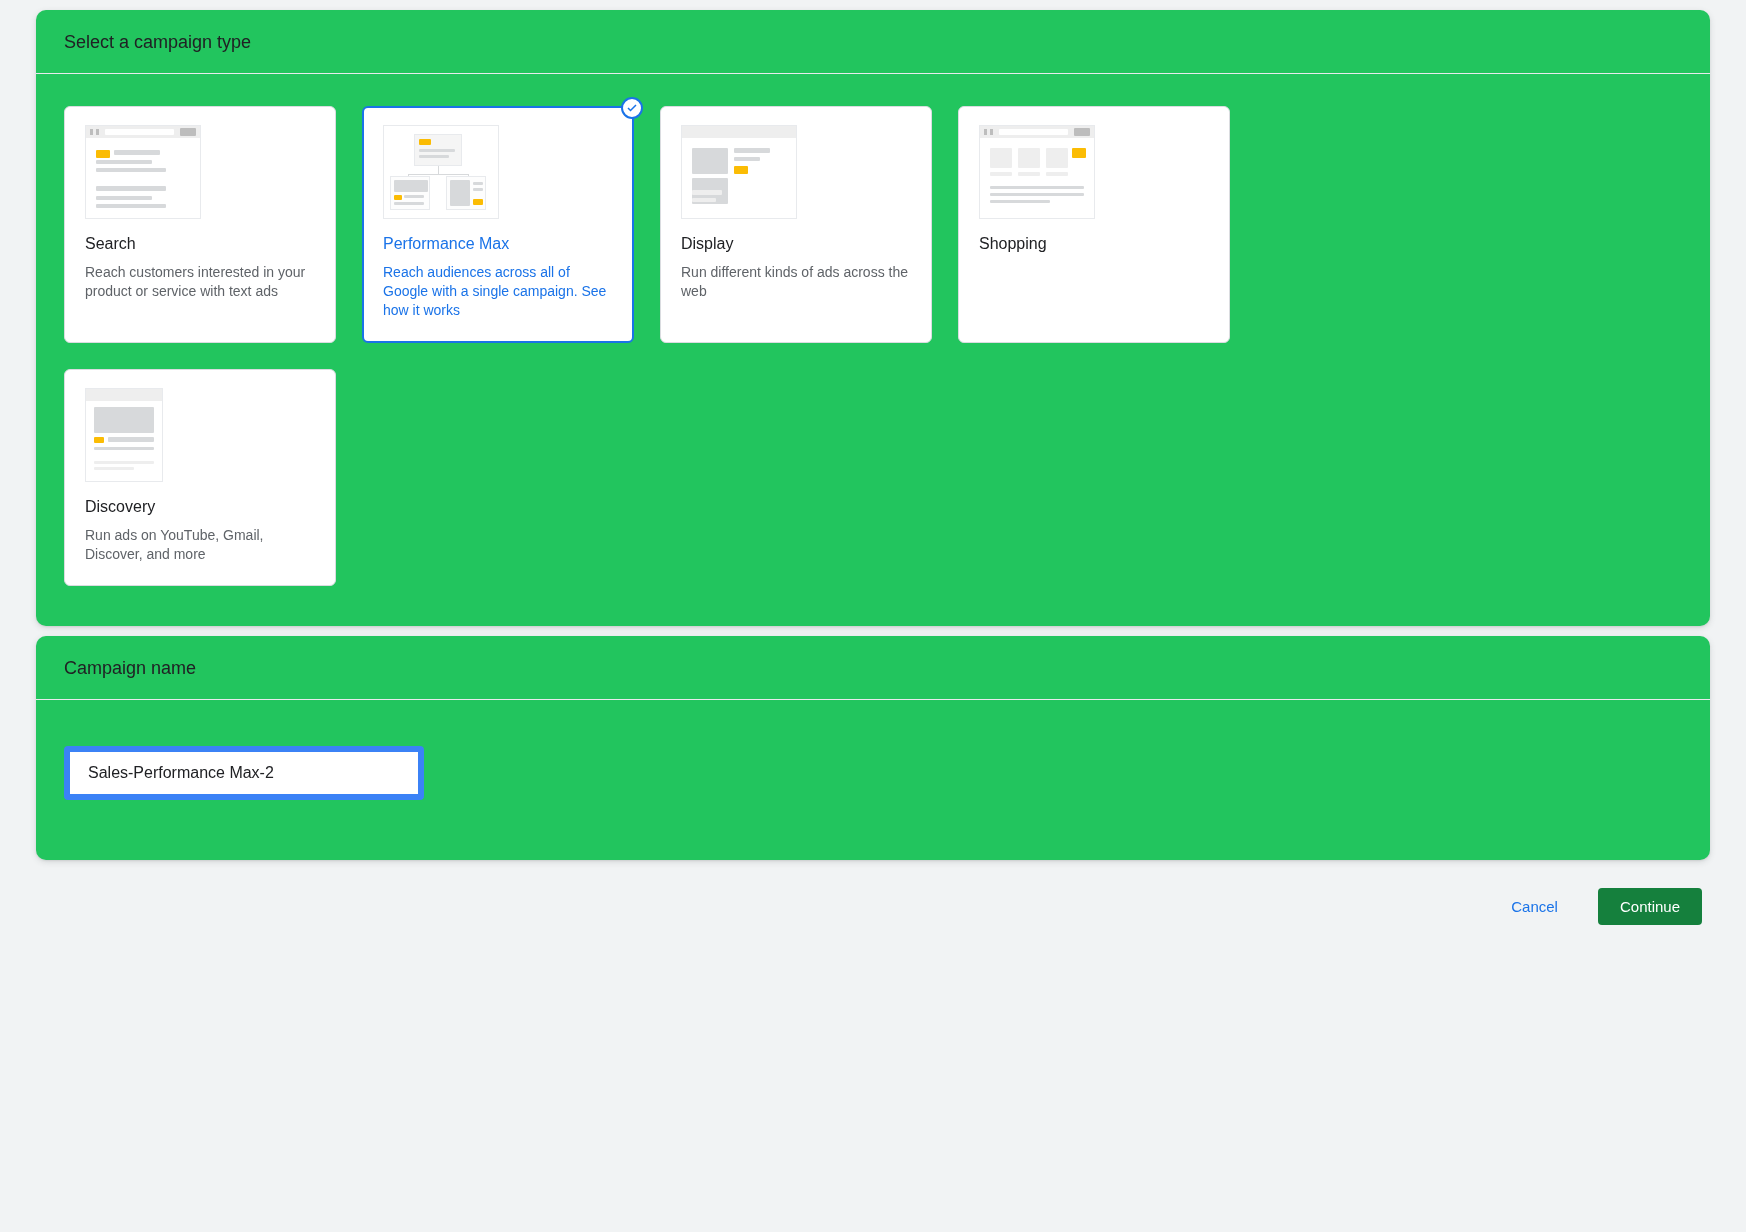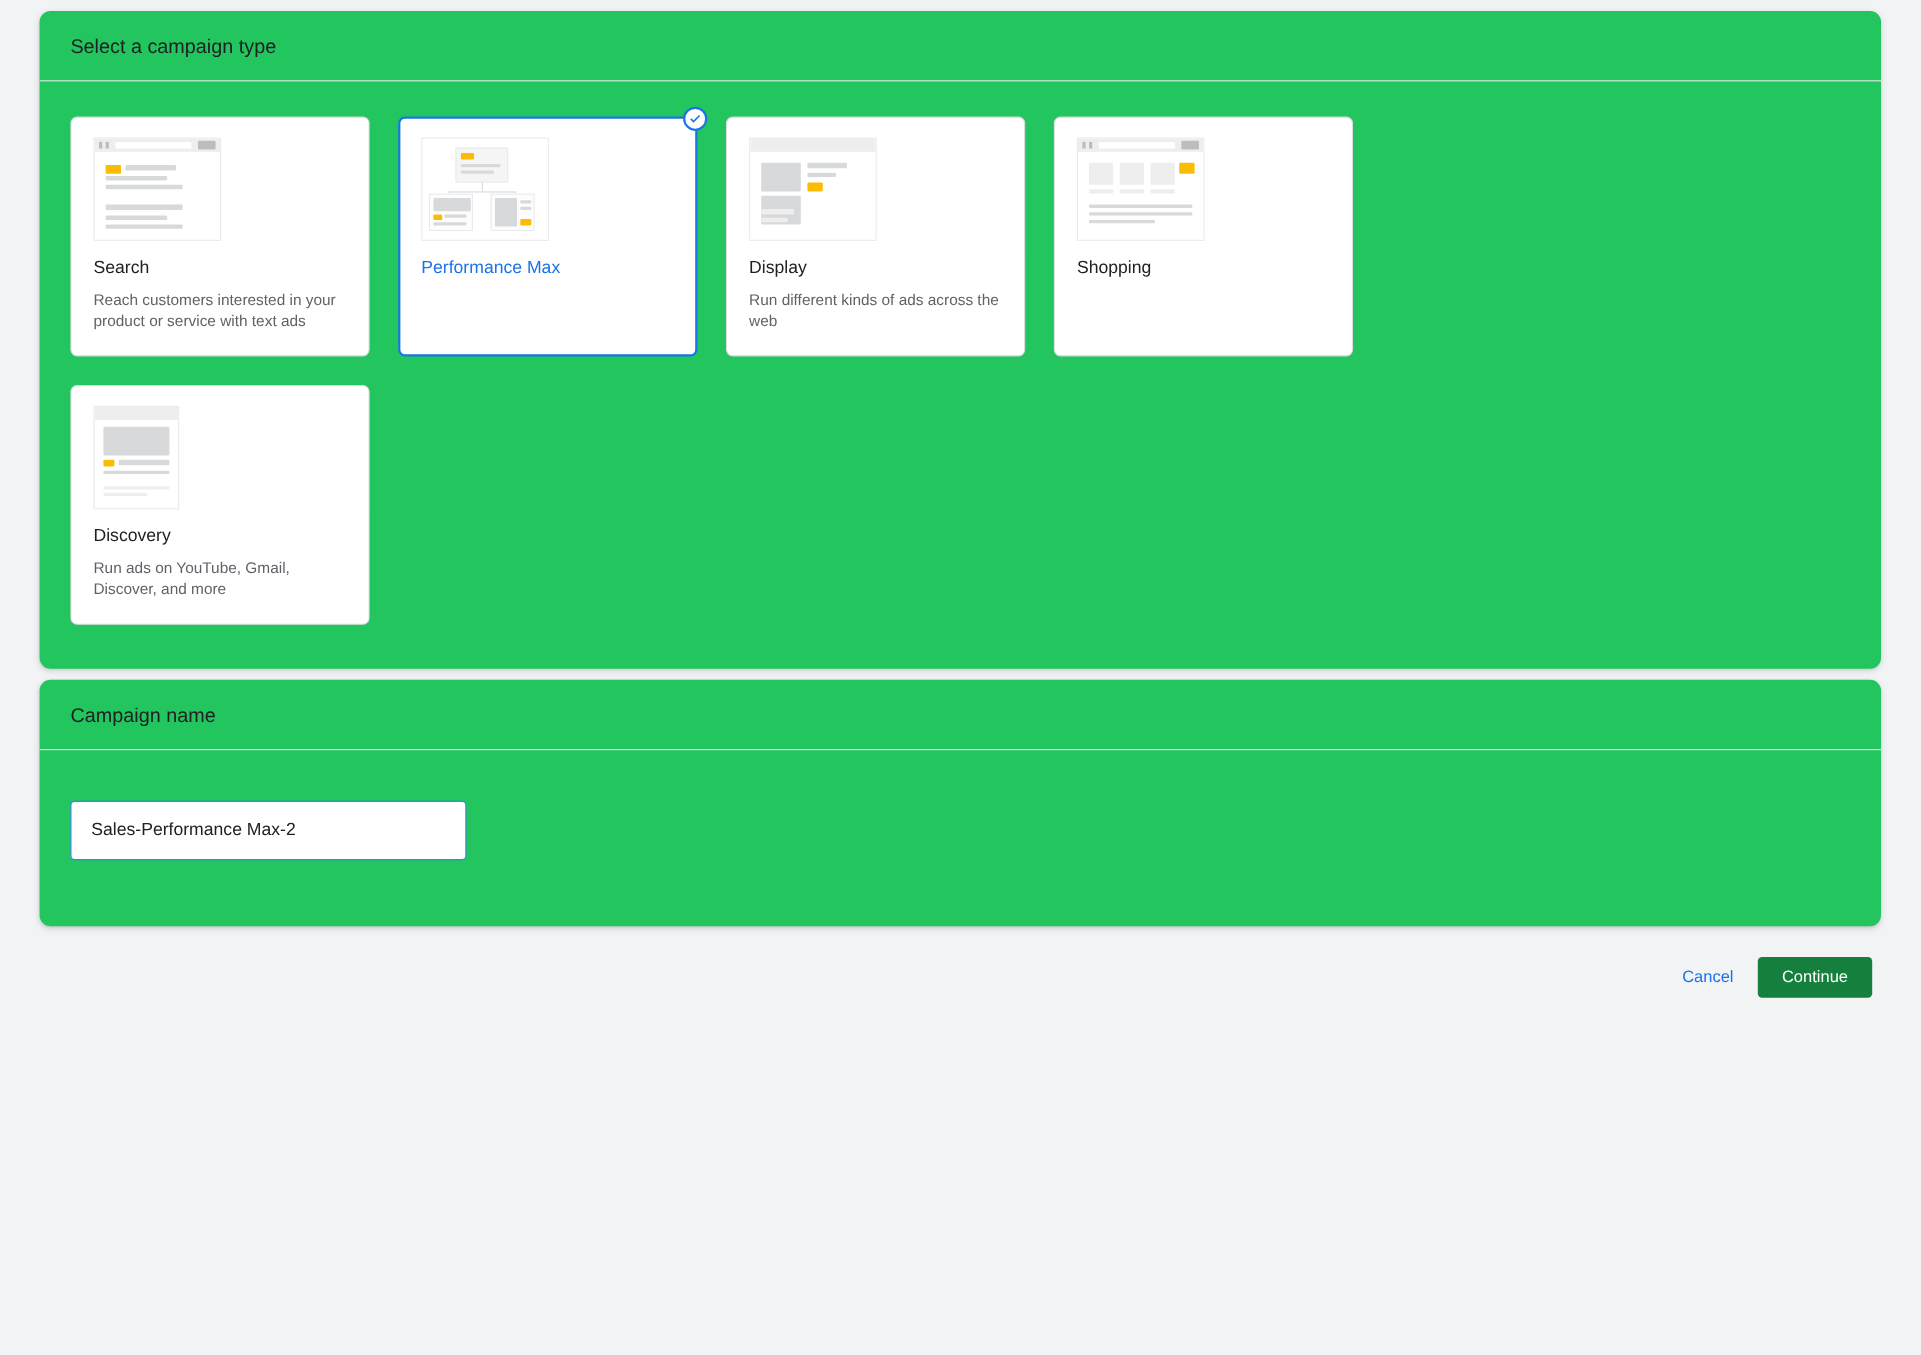--- a/index.html
+++ b/index.html
@@ -103,33 +103,33 @@
   .grey-box { background:#d7d9db; border-radius:1px; }
   .abs { position:absolute; }
 
   
   .name-body {
     padding: 46px 28px 60px 28px;
   }
   .name-input {
     width: 360px;
     height: 54px;
-    border: 1px solid #3b82f6;
+    border: 6px solid #3b82f6;
     border-radius: 4px;
     font-size: 16px;
     padding: 0 18px;
     color: #202124;
     font-family: inherit;
     outline: none;
   }
 
   .actions {
     display: flex;
     justify-content: flex-end;
-    gap: 0;
+    gap: 18px;
     padding: 28px 8px 10px 0;
     align-items: flex-end;
   }
   .btn {
     font-size: 15px;
     font-weight: 500;
     border-radius: 4px;
     padding: 10px 22px;
     cursor: pointer;
     border: none;
@@ -201,20 +201,23 @@
           </div>
 
           <div class="abs" style="left:62px;top:50px;width:40px;height:34px;border:1px solid #e8eaed;background:#fdfdfd;">
             <div class="grey-box abs" style="left:3px;top:3px;width:20px;height:26px;"></div>
             <div class="grey-line abs" style="left:26px;top:5px;width:10px;height:3px;"></div>
             <div class="grey-line abs" style="left:26px;top:11px;width:10px;height:3px;"></div>
             <div class="yellow abs" style="left:26px;top:22px;width:10px;height:6px;"></div>
           </div>
         </div>
         <div class="card-title">Performance Max</div>
+        <div class="card-desc">
+          <span>Reach audiences across all of Google with a single campaign. </span><span class="card-link">See how it works</span>
+        </div>
       </div>
 
       <div class="card">
 
         <div class="thumb">
           <div class="bar-top"></div>
           <div class="grey-box abs" style="left:10px;top:22px;width:36px;height:26px;"></div>
           <div class="grey-line abs" style="left:52px;top:22px;width:36px;"></div>
           <div class="grey-line abs" style="left:52px;top:31px;width:26px;height:4px;"></div>
           <div class="yellow abs" style="left:52px;top:40px;width:14px;height:8px;"></div>

